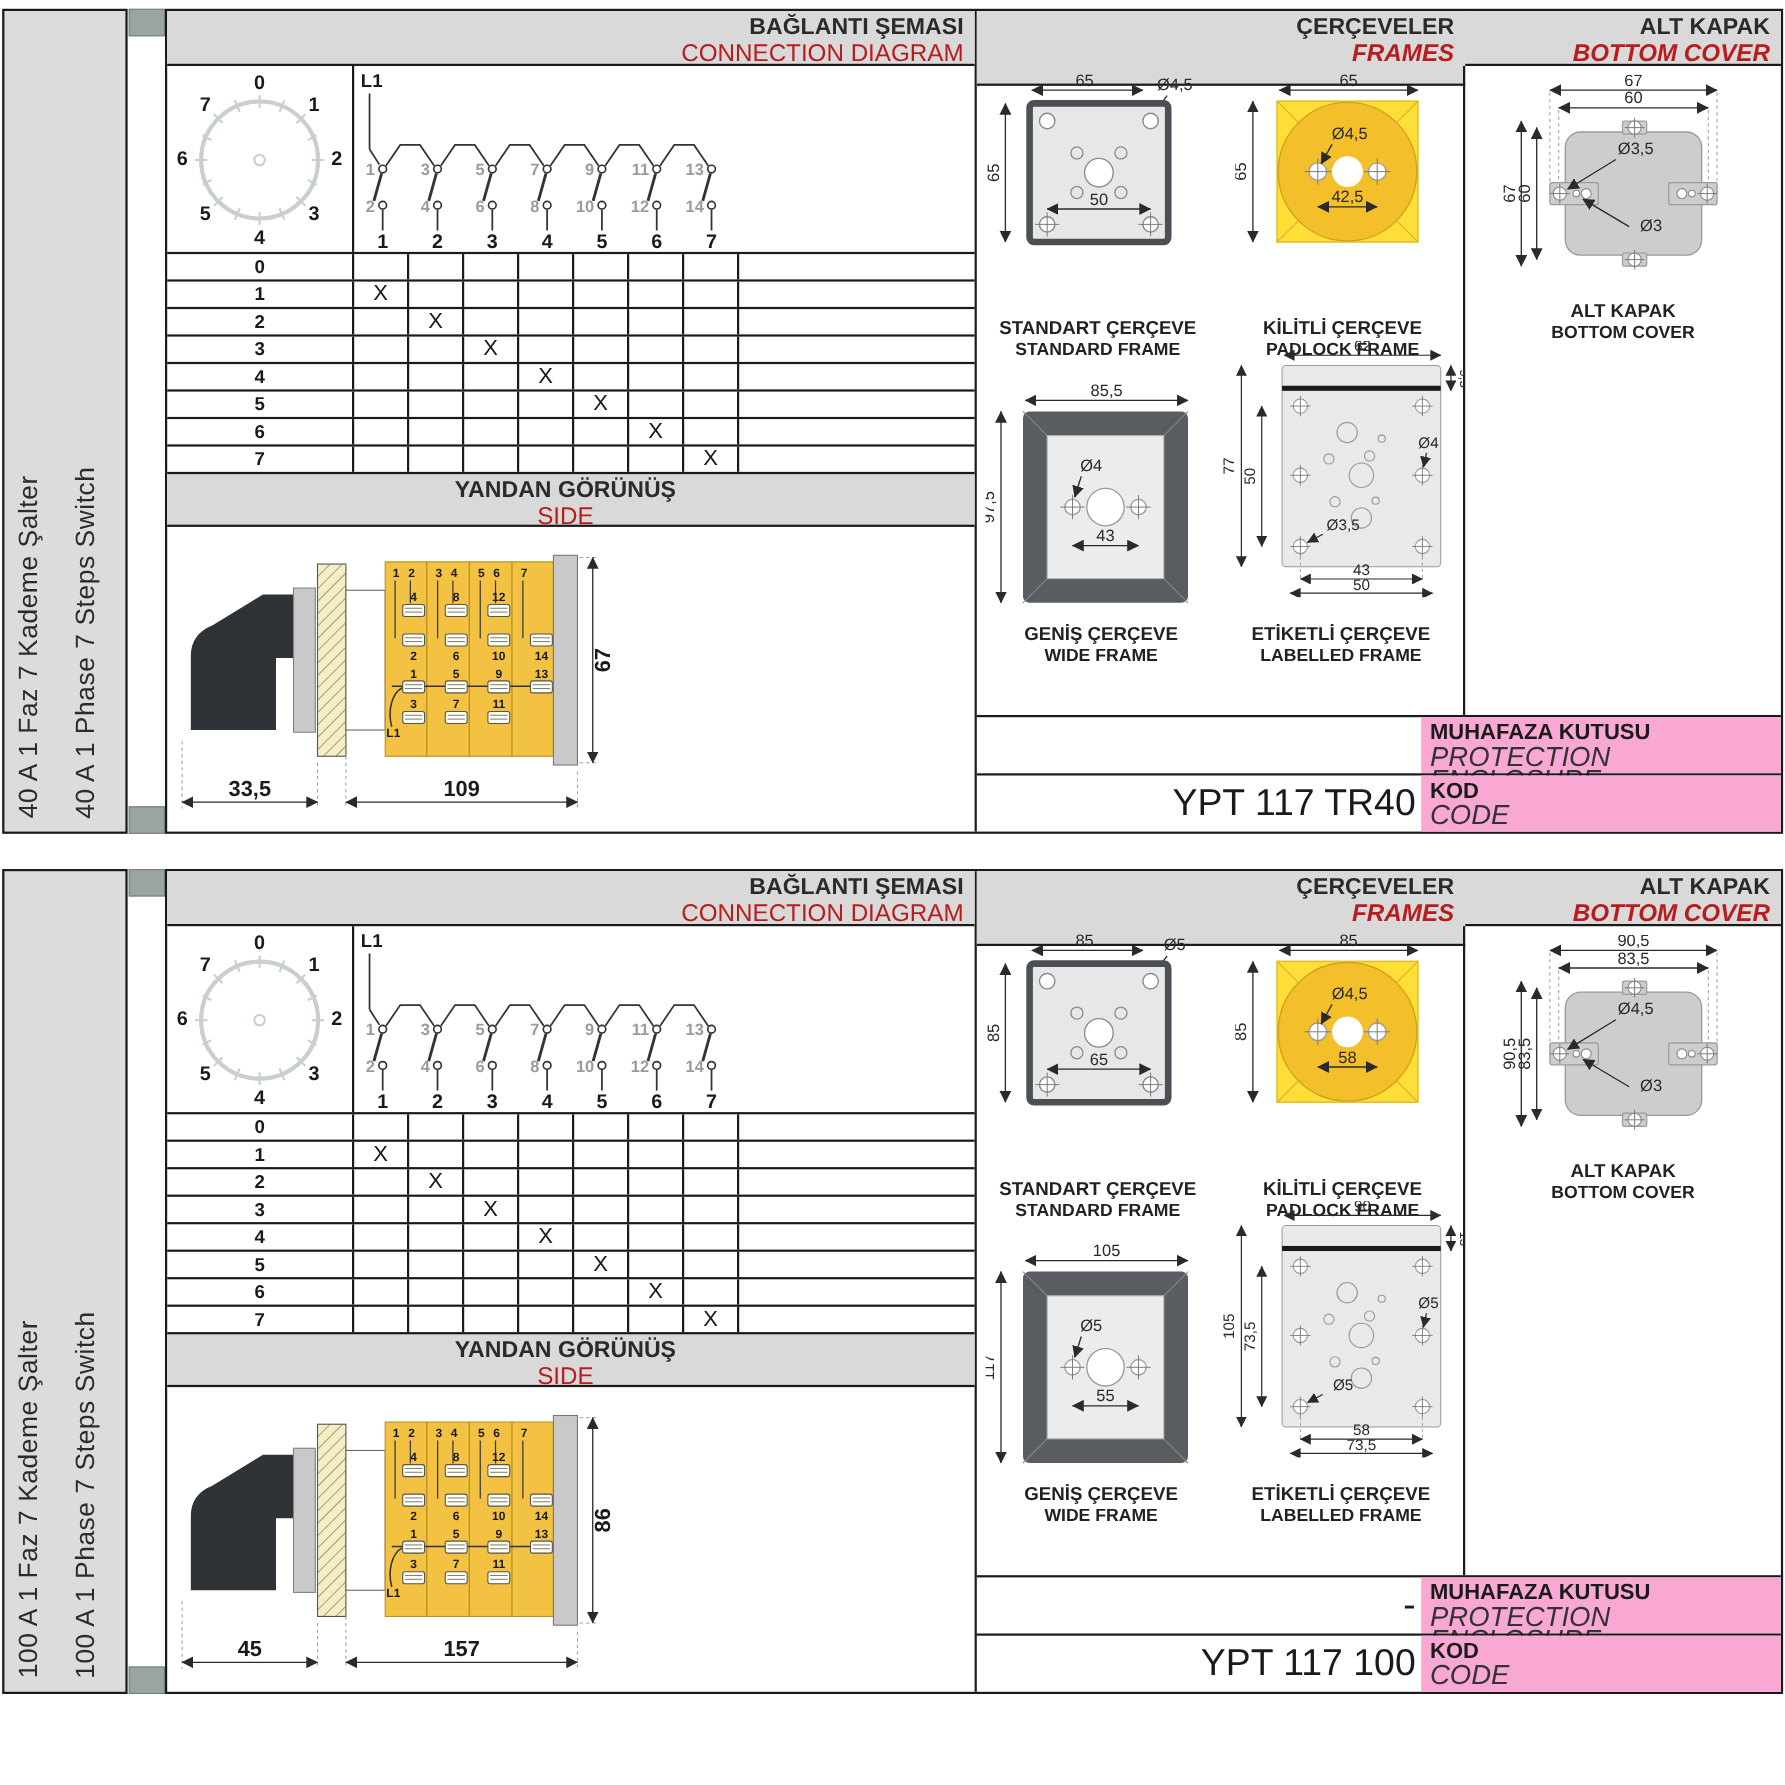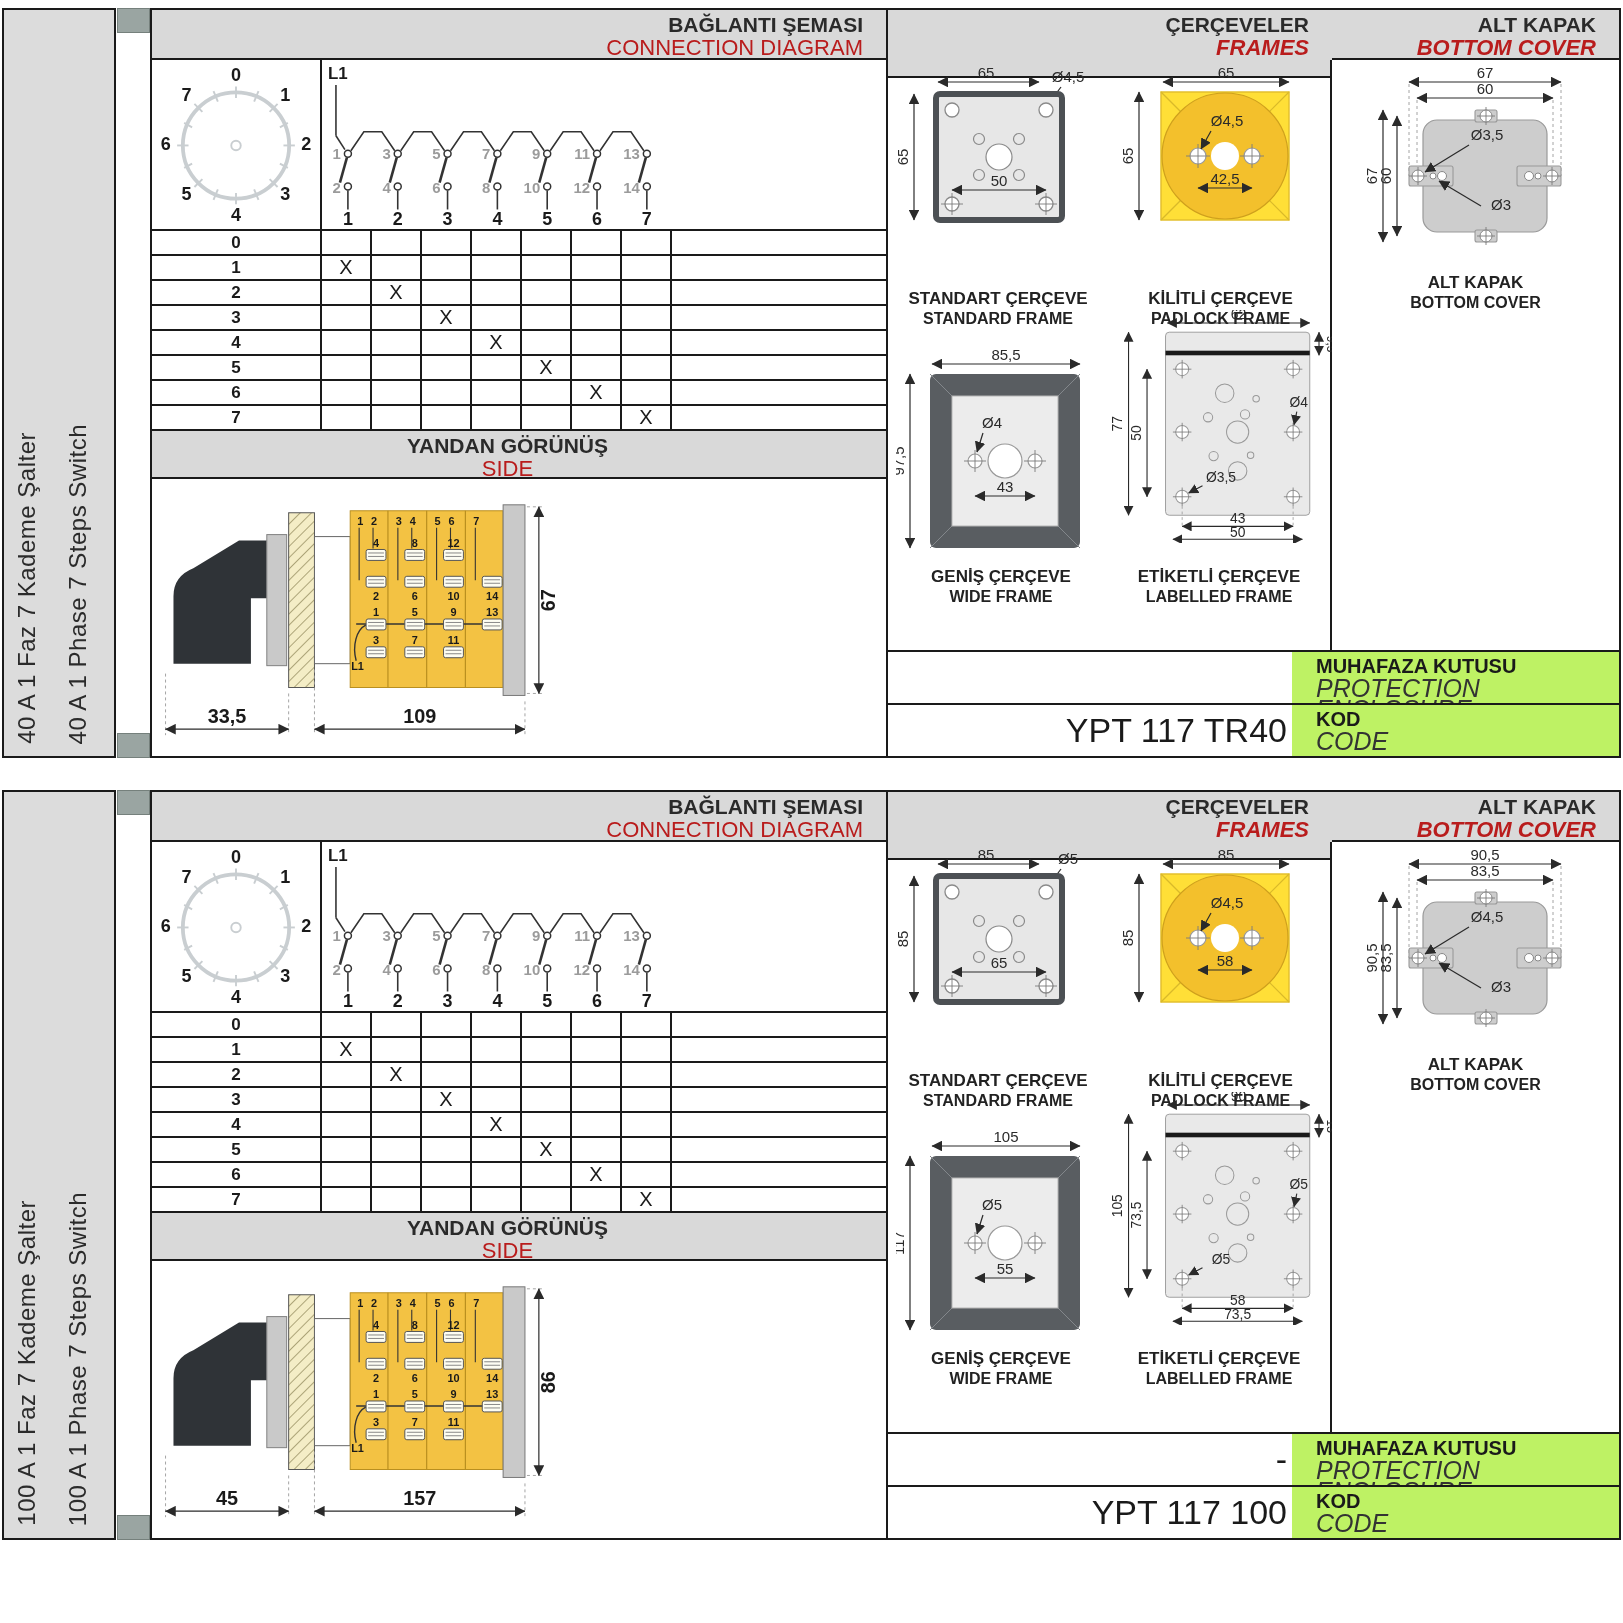--- a/index.html
+++ b/index.html
@@ -4,21 +4,21 @@
 <style>
   html,body{margin:0;padding:0;background:#fff;}
   body{width:1623px;height:1623px;position:relative;font-family:"Liberation Sans",sans-serif;color:#1a1a1a;}
   .section{position:absolute;left:0;width:1623px;height:750px;}
   .label-box{position:absolute;left:2px;top:0;bottom:0;width:114px;background:#dcdcdc;border:2px solid #1a1a1a;box-sizing:border-box;}
   .vlabel{position:absolute;bottom:12px;writing-mode:vertical-rl;transform:rotate(180deg);font-size:24px;color:#2b2b2b;white-space:nowrap;letter-spacing:.5px;}
   .vlabel.t1{left:9px;} .vlabel.t2{left:60px;}
   .mark-sq{position:absolute;left:117px;width:33px;height:25px;background:#9aa5a2;border:1px solid #75807c;box-sizing:border-box;}
   .mark-sq.top{top:0;} .mark-sq.bot{bottom:0;}
   .panel{position:absolute;left:150px;right:2px;top:0;bottom:0;border:2px solid #1a1a1a;box-sizing:border-box;background:#fff;}
-  .hdr{background:#d9d9d9;text-align:right;padding-right:23px;box-sizing:border-box;}
+  .hdr{background:#d9d9d9;text-align:right;padding-right:10px;box-sizing:border-box;}
   .hdr .htr{font-weight:bold;font-size:21px;color:#2a2a2a;line-height:25px;padding-top:2px;}
   .hdr .hen{font-size:22px;color:#b91c1c;line-height:21px;}
   .it{font-style:italic;font-weight:bold;}
   .col1{position:absolute;left:0;top:0;bottom:0;width:736px;border-right:2px solid #1a1a1a;box-sizing:border-box;}
   .col1-hdr{position:absolute;left:0;right:0;top:0;height:50px;border-bottom:2px solid #1a1a1a;}
   .diagram-row{position:absolute;left:0;right:0;top:50px;height:169px;}
   .dial-cell{position:absolute;left:0;top:0;bottom:0;width:170px;border-right:2px solid #1a1a1a;box-sizing:border-box;}
   .circuit-cell{position:absolute;left:170px;right:0;top:0;bottom:0;}
   .step-table{position:absolute;left:0;right:0;top:219px;}
   .trow{height:25px;border-top:2px solid #1a1a1a;box-sizing:border-box;display:flex;}
@@ -34,21 +34,21 @@
   .frames-body{position:absolute;left:0;top:50px;width:444px;height:590px;border-right:2px solid #1a1a1a;box-sizing:border-box;}
   .cover-body{position:absolute;left:444px;right:0;top:50px;height:590px;}
   .fig{position:absolute;}
   .cap{position:absolute;text-align:center;color:#222;}
   .cap .l1{font-weight:bold;font-size:17px;line-height:21px;}
   .cap .l2{font-weight:bold;font-size:16px;line-height:19px;}
   .code-rows{position:absolute;left:0;right:0;top:640px;bottom:0;}
   .code-row{position:absolute;left:0;right:0;height:53px;border-top:2px solid #1a1a1a;box-sizing:border-box;}
   .code-row.r1{top:0;} .code-row.r2{top:53px;}
   .code-val{position:absolute;left:0;top:0;bottom:0;width:404px;display:flex;align-items:center;justify-content:flex-end;padding-right:5px;font-size:34px;box-sizing:border-box;}
-  .code-lab{position:absolute;left:404px;right:0;top:0;bottom:0;background:#bef264;box-sizing:border-box;padding:2px 0 0 24px;}
+  .code-lab{position:absolute;left:404px;right:0;top:0;bottom:0;background:#f9a8d4;box-sizing:border-box;padding:2px 0 0 8px;}
   .code-lab .ltr{font-weight:bold;font-size:20px;line-height:24px;}
   .code-lab .len{font-style:italic;font-size:25px;line-height:21px;color:#333;}
   svg{font-family:"Liberation Sans",sans-serif;display:block;}
   .dim{stroke:#2a2a2a;stroke-width:1.2;fill:none;}
   .ext{stroke:#9a9a9a;stroke-width:.9;stroke-dasharray:3 3;fill:none;}
   .cross{stroke:#7a7a7a;stroke-width:.9;fill:none;}
   text.d{font-size:15px;fill:#2a2a2a;}
   text.d13{font-size:13px;fill:#2a2a2a;}
   text.db{font-size:20px;font-weight:bold;fill:#1a1a1a;}
   text.gnum{font-size:15px;font-weight:bold;fill:#9b9b9b;}

